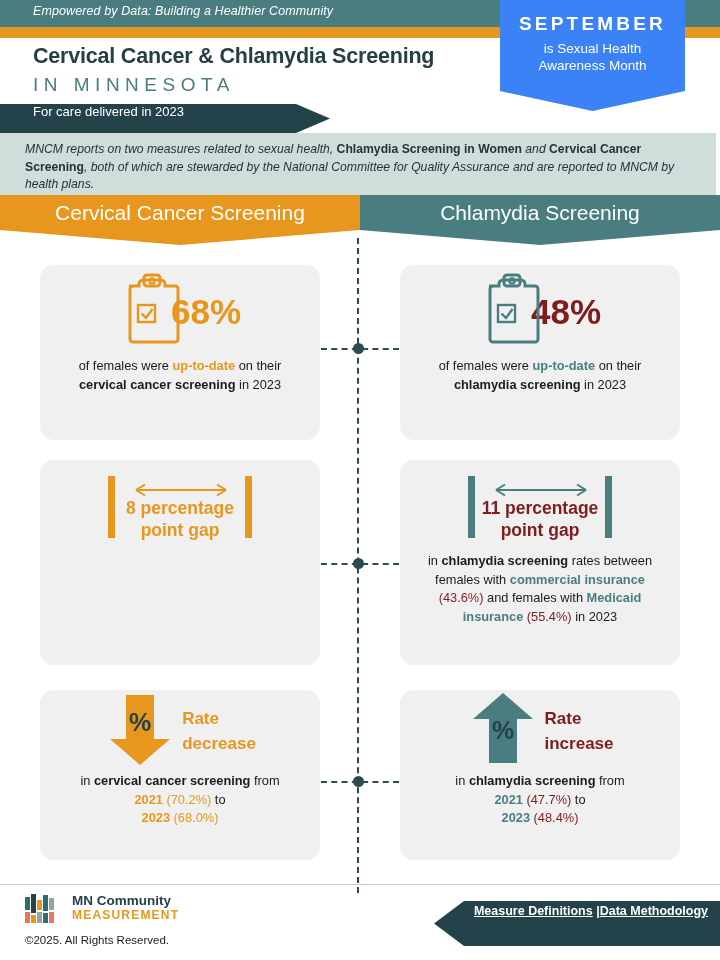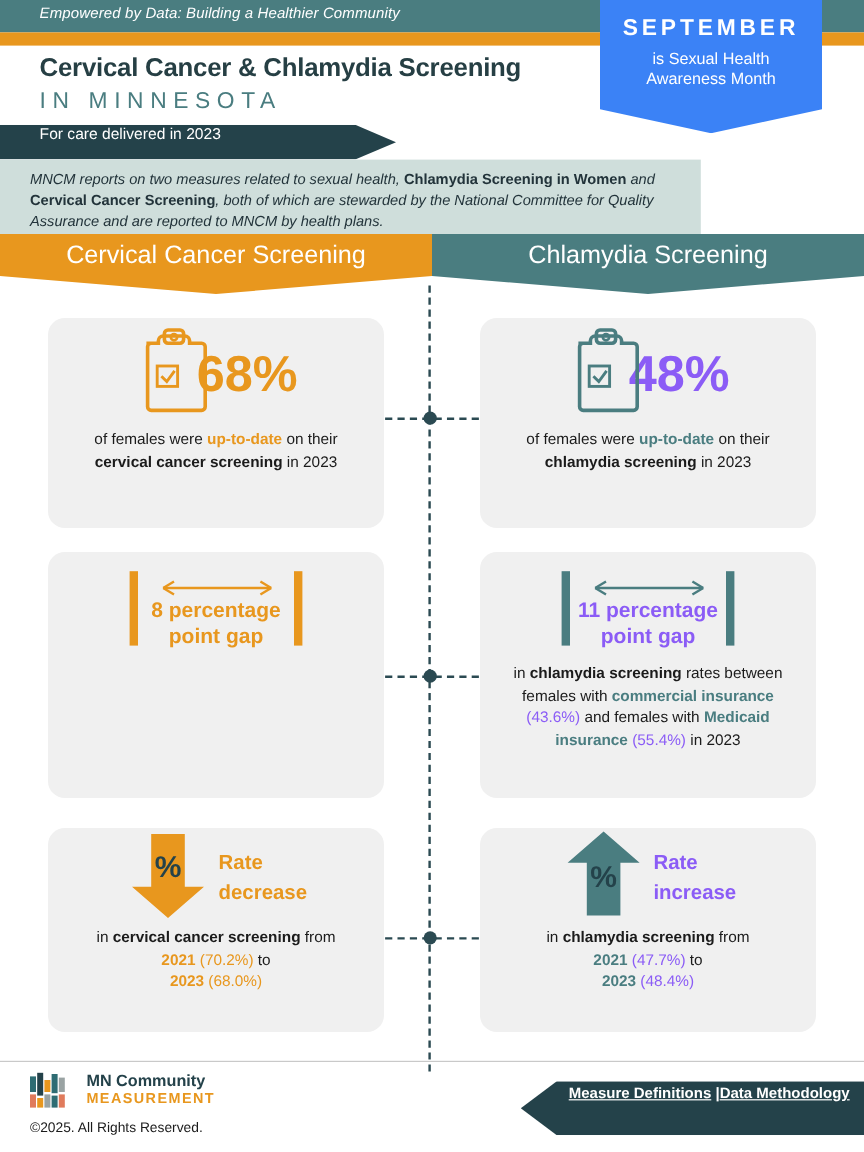--- a/index.html
+++ b/index.html
@@ -54,21 +54,21 @@
   }
   .sept-word{
     margin-top:13px; font-size:19px; font-weight:bold;
     color:#ffffff; letter-spacing:3.2px;
   }
   .sept-sub{
     margin-top:5px; font-size:13.5px; color:#ffffff; line-height:17px;
   }
   
   .intro{
-    position:absolute; left:0; top:133px; width:584px; height:62px;
+    position:absolute; left:0; top:133px; width:716px; height:62px;
     background:#cfdedb;
     padding:8px 25px 0 25px;
   }
   .intro p{
     font-style:italic; font-size:12.2px; color:#22333a; line-height:17.5px;
   }
   .intro b{ font-style:normal; }
   
   .col-head{
     position:absolute; top:195px; height:50px;
@@ -104,29 +104,29 @@
     text-align:center;
   }
   .card .blurb{
     font-size:12.8px; color:#1b1b1b; line-height:18.5px;
     padding:0 14px;
   }
   .blurb b{ font-weight:bold; }
   .or{ color:#e8971e; font-weight:bold; }
   .or-l{ color:#e8971e; }
   .te{ color:#4a7d80; font-weight:bold; }
-  .te-l{ color:#8b5cf6; }
+  .te-l{ color:#7f1d1d; }
   
   .stat-row{
     display:flex; align-items:center; justify-content:center;
     height:92px; position:relative;
   }
   .clip-ico{ position:relative; width:66px; height:78px; }
   .pct-big{
-    font-size:42px; font-weight:bold; margin-left:-14px; margin-top:2px;
+    font-size:35px; font-weight:bold; margin-left:-14px; margin-top:2px;
   }
   
   .gap-wrap{
     position:relative; height:92px; display:flex;
     align-items:center; justify-content:center;
   }
   .gap-bar{ position:absolute; top:16px; width:7px; height:62px; }
   .gap-text{
     font-size:17.5px; font-weight:bold; line-height:22px;
     margin-top:26px;

